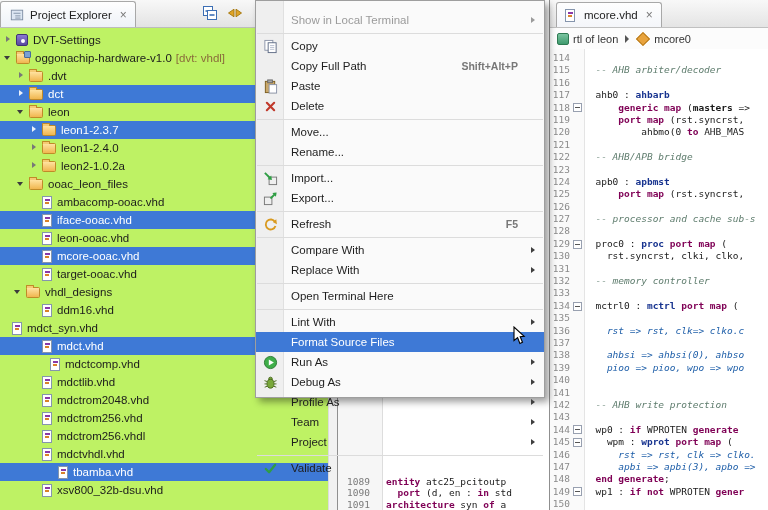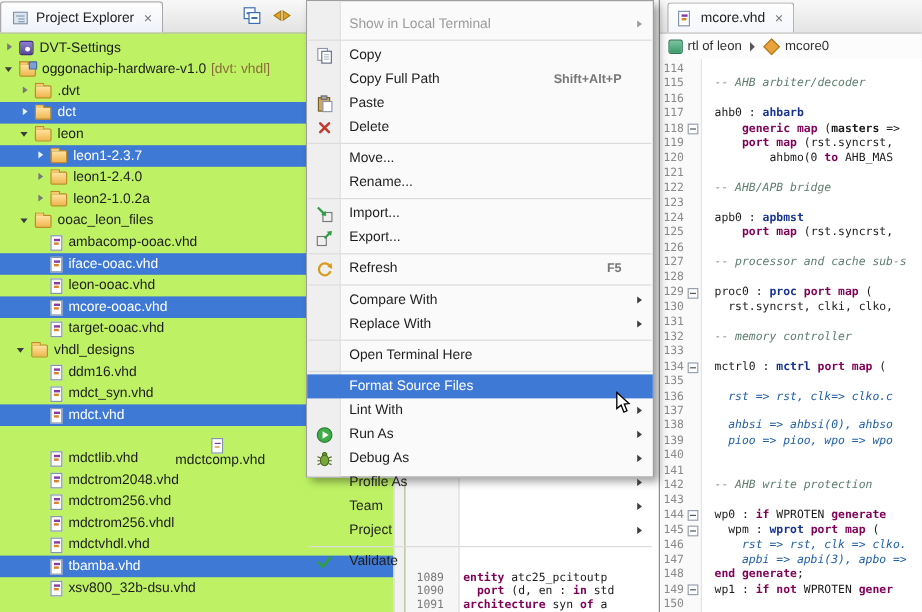--- a/index.html
+++ b/index.html
@@ -198,31 +198,31 @@
         <div class="trow" style="padding-left: 14px;">
           <span class="ar exp"></span>
           <span class="ticon icon-folder"></span>
           <span class="tlabel">vhdl_designs</span>
         </div>
         <div class="trow" style="padding-left: 30px;">
           <span class="ar"></span>
           <span class="ticon icon-vhd"></span>
           <span class="tlabel">ddm16.vhd</span>
         </div>
-        <div class="trow" style="padding-left: 30px;">
+        <div class="trow" style="">
           <span class="ar"></span>
           <span class="ticon icon-vhd"></span>
           <span class="tlabel">mdct_syn.vhd</span>
         </div>
         <div class="trow sel" style="padding-left: 30px;">
           <span class="ar"></span>
           <span class="ticon icon-vhd"></span>
           <span class="tlabel">mdct.vhd</span>
         </div>
-        <div class="trow" style="padding-left: 38px; flex-direction: column;">
+        <div class="trow" style="padding-left: 38px;">
           <span class="ar"></span>
           <span class="ticon icon-vhd"></span>
           <span class="tlabel">mdctcomp.vhd</span>
         </div>
         <div class="trow" style="padding-left: 30px;">
           <span class="ar"></span>
           <span class="ticon icon-vhd"></span>
           <span class="tlabel">mdctlib.vhd</span>
         </div>
         <div class="trow" style="padding-left: 30px;">
@@ -238,21 +238,21 @@
         <div class="trow" style="padding-left: 30px; text-align: right;">
           <span class="ar"></span>
           <span class="ticon icon-vhd"></span>
           <span class="tlabel">mdctrom256.vhdl</span>
         </div>
         <div class="trow" style="padding-left: 30px;">
           <span class="ar"></span>
           <span class="ticon icon-vhd"></span>
           <span class="tlabel">mdctvhdl.vhd</span>
         </div>
-        <div class="trow sel" style="padding-left: 30px;">
+        <div class="trow sel" style="padding-left: 46px;">
           <span class="ar"></span>
           <span class="ticon icon-vhd"></span>
           <span class="tlabel">tbamba.vhd</span>
         </div>
         <div class="trow" style="padding-left: 30px;">
           <span class="ar"></span>
           <span class="ticon icon-vhd"></span>
           <span class="tlabel">xsv800_32b-dsu.vhd</span>
         </div>
       </div>
@@ -589,26 +589,26 @@
         </div>
         <div class="mi">
           <span class="mlabel">Replace With</span>
           <span class="marr"></span>
         </div>
         <div class="msep"></div>
         <div class="mi">
           <span class="mlabel">Open Terminal Here</span>
         </div>
         <div class="msep"></div>
+        <div class="mi">
+          <span class="mlabel">Lint With</span>
+          <span class="marr"></span>
+        </div>
         <div class="mi hl">
           <span class="mlabel">Format Source Files</span>
-        </div>
-        <div class="mi">
-          <span class="mlabel">Lint With</span>
-          <span class="marr"></span>
         </div>
         <div class="mi">
           <span class="micon">
             <svg width="15" height="15" viewBox="0 0 16 16">
               <circle cx="8" cy="8" r="6.5" fill="#3fae49" stroke="#2c7a33"></circle>
               <polygon points="6.2,4.7 11.6,8 6.2,11.3" fill="#fff"></polygon>
             </svg>
           </span>
           <span class="mlabel">Run As</span>
           <span class="marr"></span>

